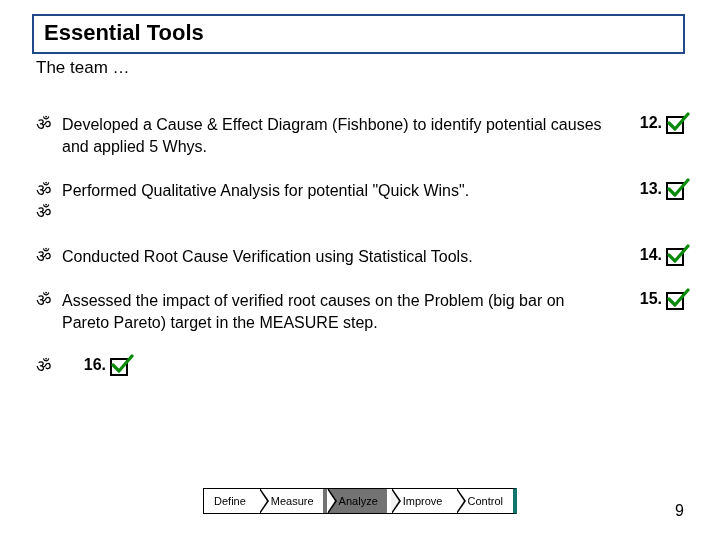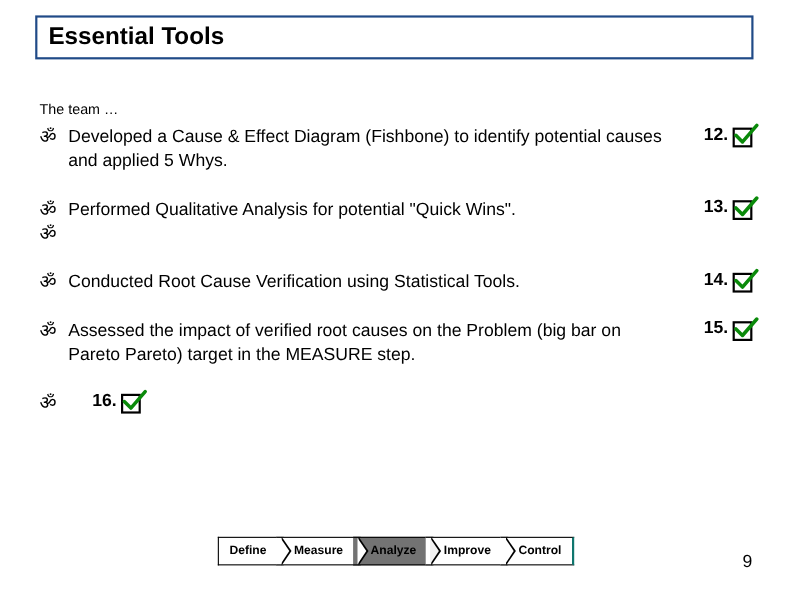--- a/index.html
+++ b/index.html
@@ -22,22 +22,22 @@
     padding: 4px 10px 6px 10px;
     box-sizing: border-box;
   }
   .title-box .title {
     font-size: 22px;
     font-weight: bold;
   }
   .intro {
     position: absolute;
     left: 36px;
-    top: 92px;
-    font-size: 13px;
+    top: 58px;
+    font-size: 17px;
   }
   .content {
     position: absolute;
     left: 36px;
     top: 112px;
     right: 36px;
   }
   .row {
     display: flex;
     align-items: flex-start;
@@ -106,34 +106,34 @@
   .dmaic {
     display: flex;
     align-items: center;
   }
   .phase {
     position: relative;
     height: 24px;
     display: flex;
     align-items: center;
     font-size: 11px;
-    font-weight: bold;
+    font-weight: normal;
     padding: 0 16px 0 16px;
     border-top: 1px solid #000;
     border-bottom: 1px solid #000;
     background: #fff;
     margin-left: -7px;
   }
   .phase:first-child {
     border-left: 1px solid #000;
     margin-left: 0;
     padding-left: 10px;
   }
   .phase.last {
-    border-right: 2px solid #0f766e;
+    border-right: 4px solid #0f766e;
     padding-right: 10px;
   }
   .phase:not(.last)::after {
     content: "";
     position: absolute;
     right: -7px;
     top: -1px;
     width: 0;
     height: 0;
     border-top: 13px solid transparent;

